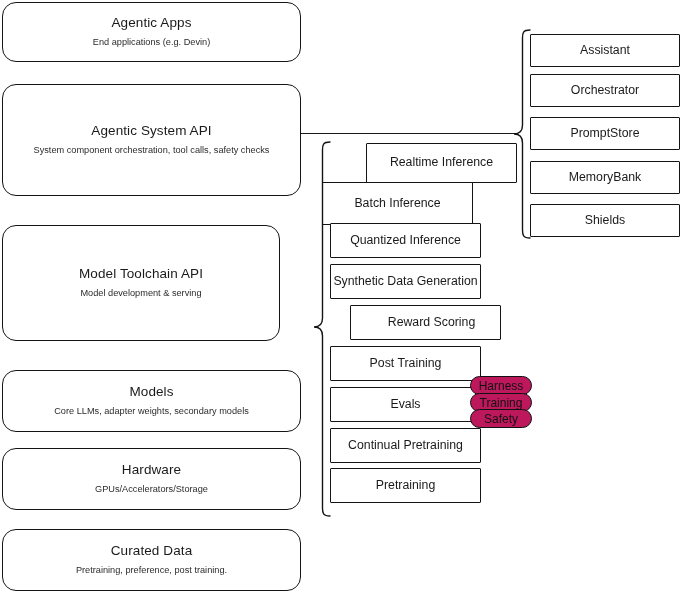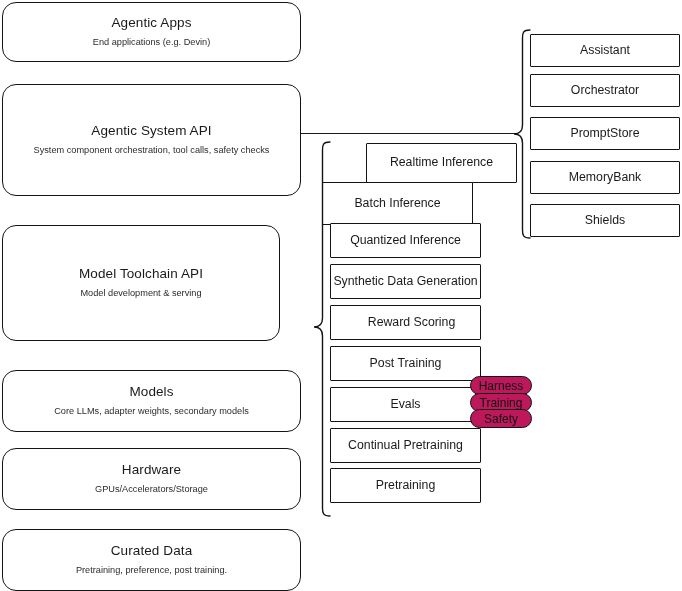--- a/index.html
+++ b/index.html
@@ -131,21 +131,21 @@
   </div>
   <div class="box comp-box" style="left:322px; top:182px; width:151px; height:43px;">
     <span>Batch Inference</span>
   </div>
   <div class="box comp-box" style="left:330px; top:223px; width:151px; height:35px;">
     <span>Quantized Inference</span>
   </div>
   <div class="box comp-box" style="left:330px; top:264px; width:151px; height:35px;">
     <span>Synthetic Data Generation</span>
   </div>
-  <div class="box comp-box" style="left:330px; top:305px; width:151px; height:35px;padding-left:12px;">
+  <div class="box comp-box" style="left:350px; top:305px; width:151px; height:35px;padding-left:12px;">
     <span>Reward Scoring</span>
   </div>
   <div class="box comp-box" style="left:330px; top:346px; width:151px; height:35px;">
     <span>Post Training</span>
   </div>
   <div class="box comp-box" style="left:330px; top:387px; width:151px; height:35px;">
     <span>Evals</span>
   </div>
   <div class="box comp-box" style="left:330px; top:428px; width:151px; height:35px;">
     <span>Continual Pretraining</span>

